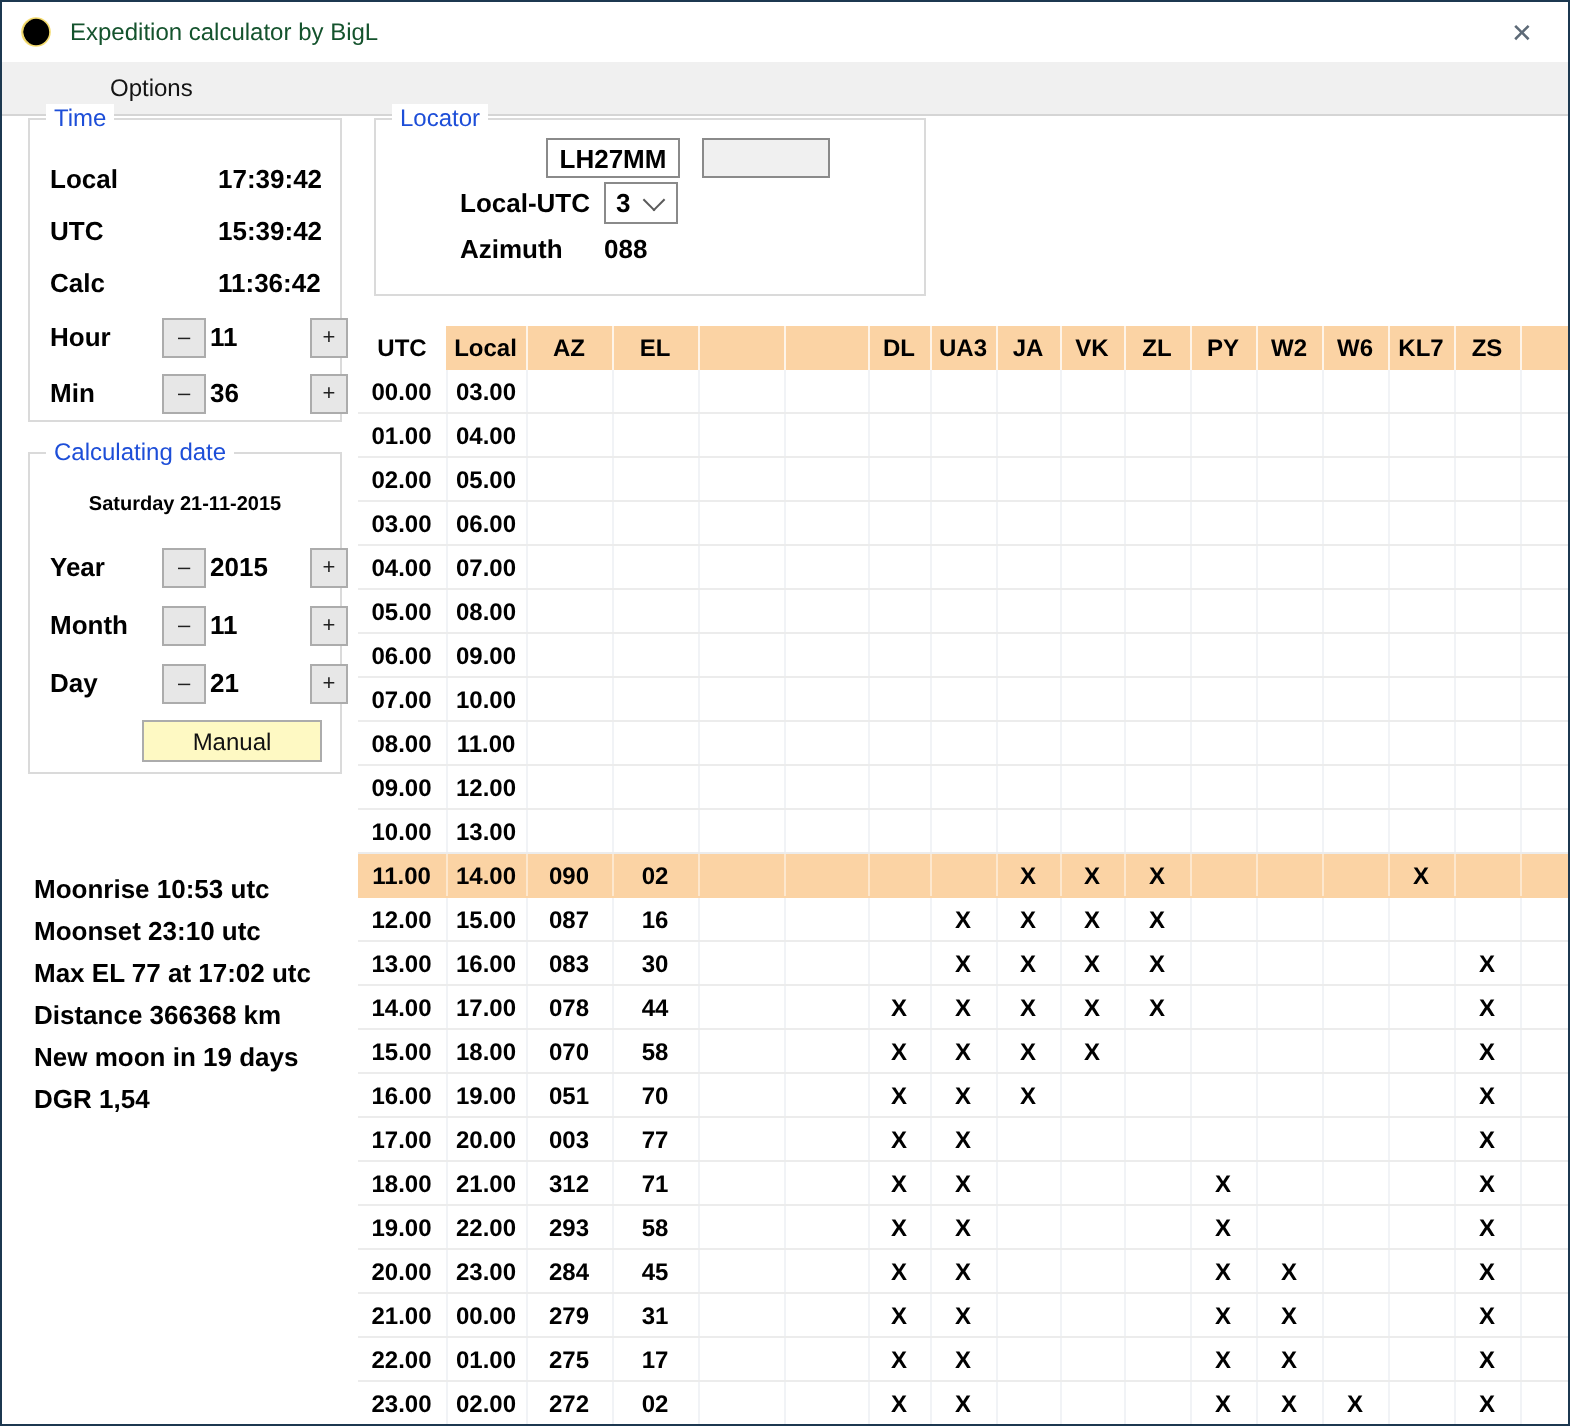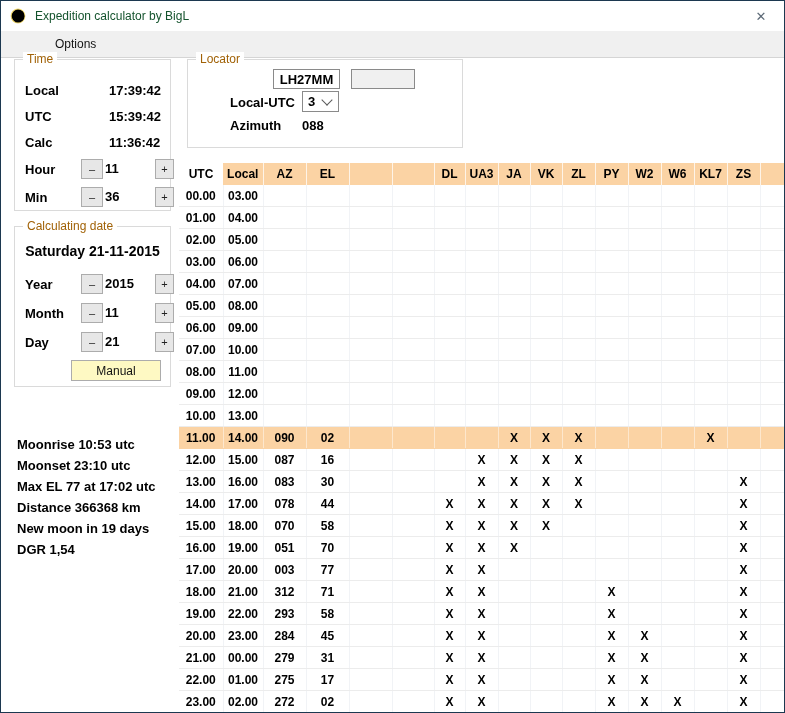--- a/index.html
+++ b/index.html
@@ -12,21 +12,21 @@
   .title-text{margin-left:9px;font-size:12px;color:#14532d;white-space:nowrap;}
   .close-btn{margin-left:auto;width:46px;height:30px;display:flex;align-items:center;
              justify-content:center;color:#5d6a77;font-size:13px;cursor:default;}
   
   .menubar{height:26px;background:#f0f0f0;border-bottom:1px solid #d5d5d5;display:flex;align-items:stretch;padding-left:44px;}
   .menu-item{padding:0 10px;font-size:12px;color:#141414;display:flex;align-items:center;}
   
   .content{position:relative;height:654px;background:#fff;}
   
   .groupbox{position:absolute;border:1px solid #dadada;background:#fff;box-sizing:border-box;}
-  .gb-label{position:absolute;top:-8px;left:8px;background:#fff;padding:0 4px;font-size:12px;color:#a16207;}
+  .gb-label{position:absolute;top:-8px;left:8px;background:#fff;padding:0 4px;font-size:12px;color:#1d4ed8;}
   .g-row{position:absolute;left:10px;right:6px;height:20px;line-height:20px;}
   .lbl{font-weight:700;font-size:13px;color:#000;}
   .val{font-weight:700;font-size:13px;color:#000;}
   .time-lbl{display:inline-block;width:84px;}
   
   .spin-btn{position:absolute;width:22px;height:20px;box-sizing:border-box;background:#e7e7e7;
             border:1px solid #acacac;font-size:11px;line-height:18px;text-align:center;color:#222;padding:0;}
   .spin-minus{left:56px;top:0;}
   .spin-plus{left:130px;top:0;width:19px;}
   .spin-val{position:absolute;left:80px;top:0;width:46px;}
@@ -116,21 +116,21 @@
         <span class="lbl" style="display:inline-block;width:72px;">Azimuth</span><span class="val">088</span>
       </div>
       <div class="g-row" style="top:74px;left:42px;">
         <span class="lbl" style="display:inline-block;width:72px;margin-top:28px;">Elevation</span><span class="val">10</span>
       </div>
     </div>
 
     <div class="groupbox" style="left:13px;top:168px;width:157px;height:161px;">
       <span class="gb-label">Calculating date</span>
       <div class="g-row" style="top:14px;text-align:center;left:0;right:0;">
-        <span class="val" style="font-size:14px;">Saturday 21-11-2015</span>
+        <span class="val" style="font-size:10px;">Saturday 21-11-2015</span>
       </div>
       <div class="g-row" style="top:47px;">
         <span class="lbl">Year</span>
         <button class="spin-btn spin-minus">–</button>
         <span class="val spin-val">2015</span>
         <button class="spin-btn spin-plus">+</button>
       </div>
       <div class="g-row" style="top:76px;">
         <span class="lbl">Month</span>
         <button class="spin-btn spin-minus">–</button>

